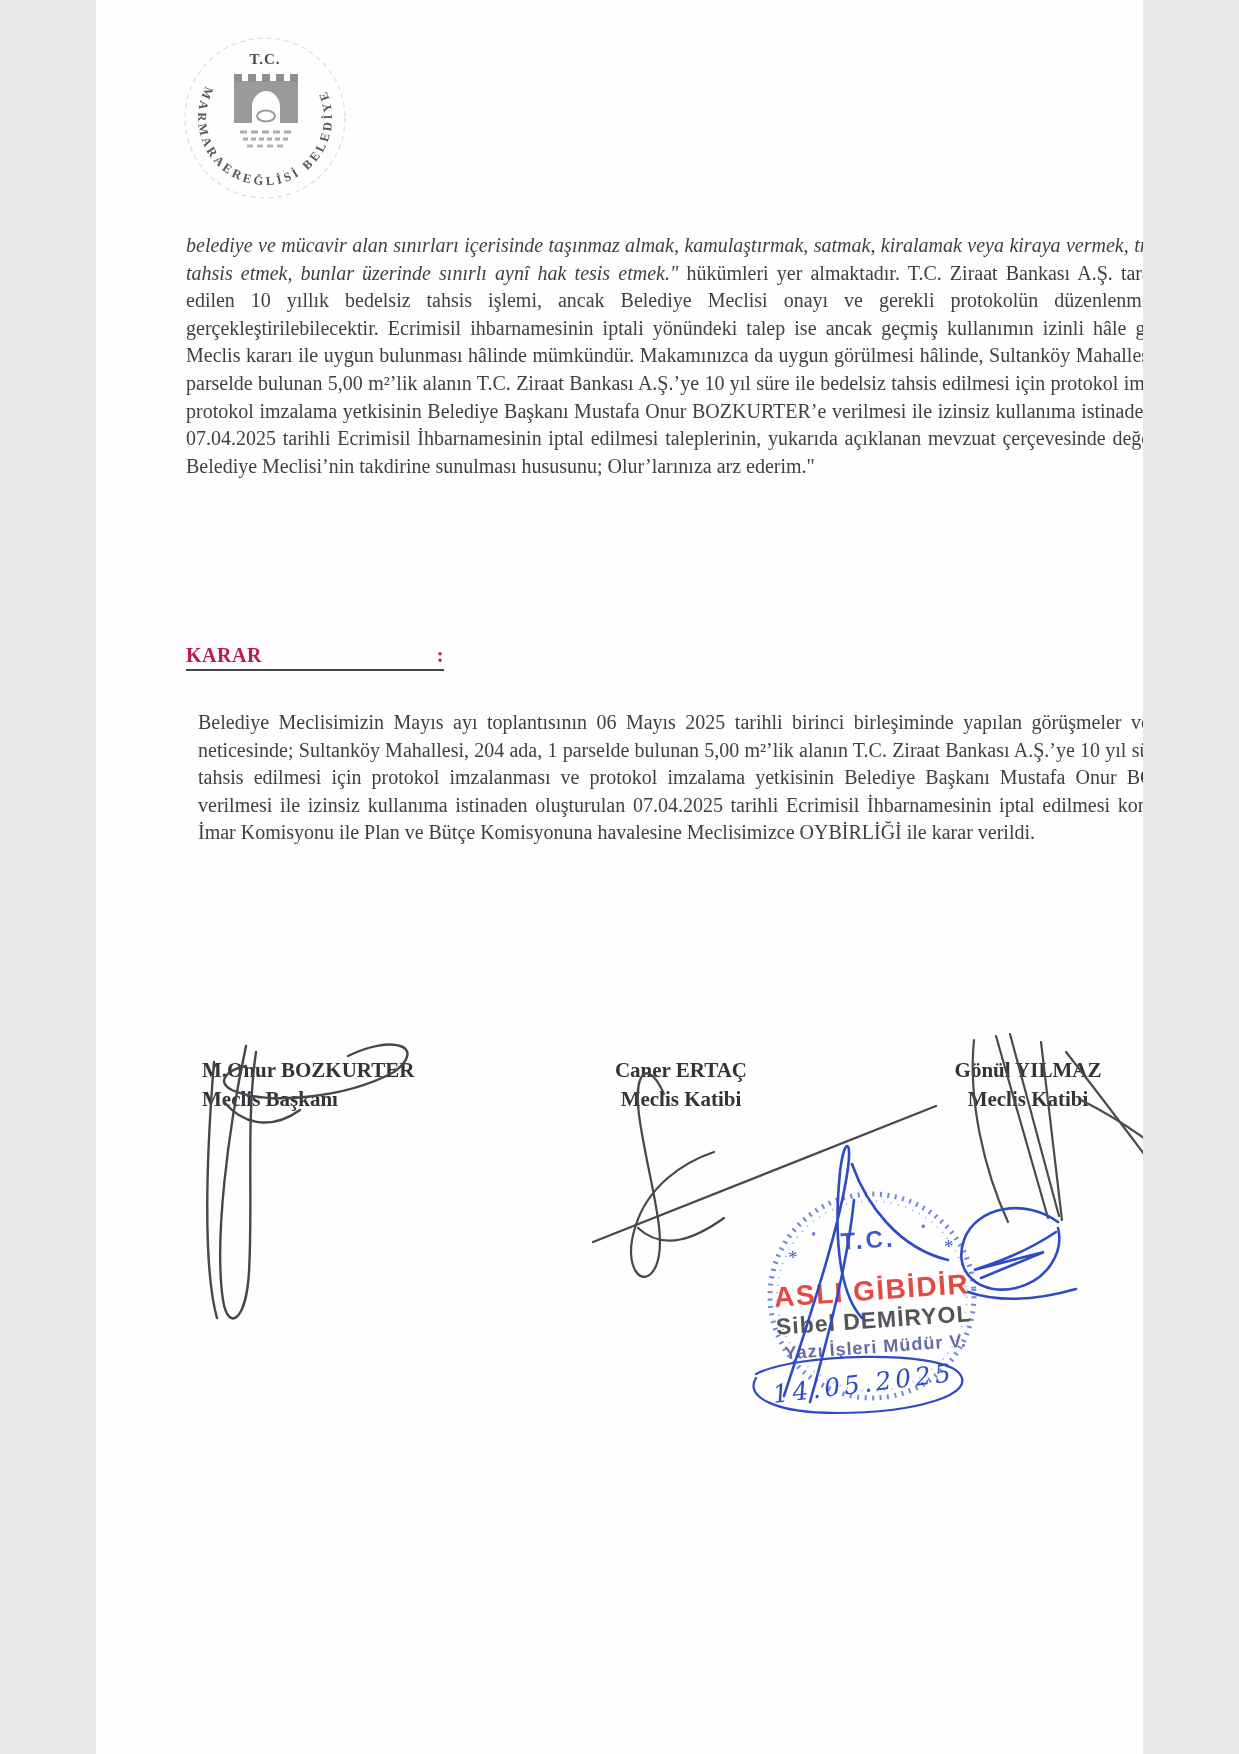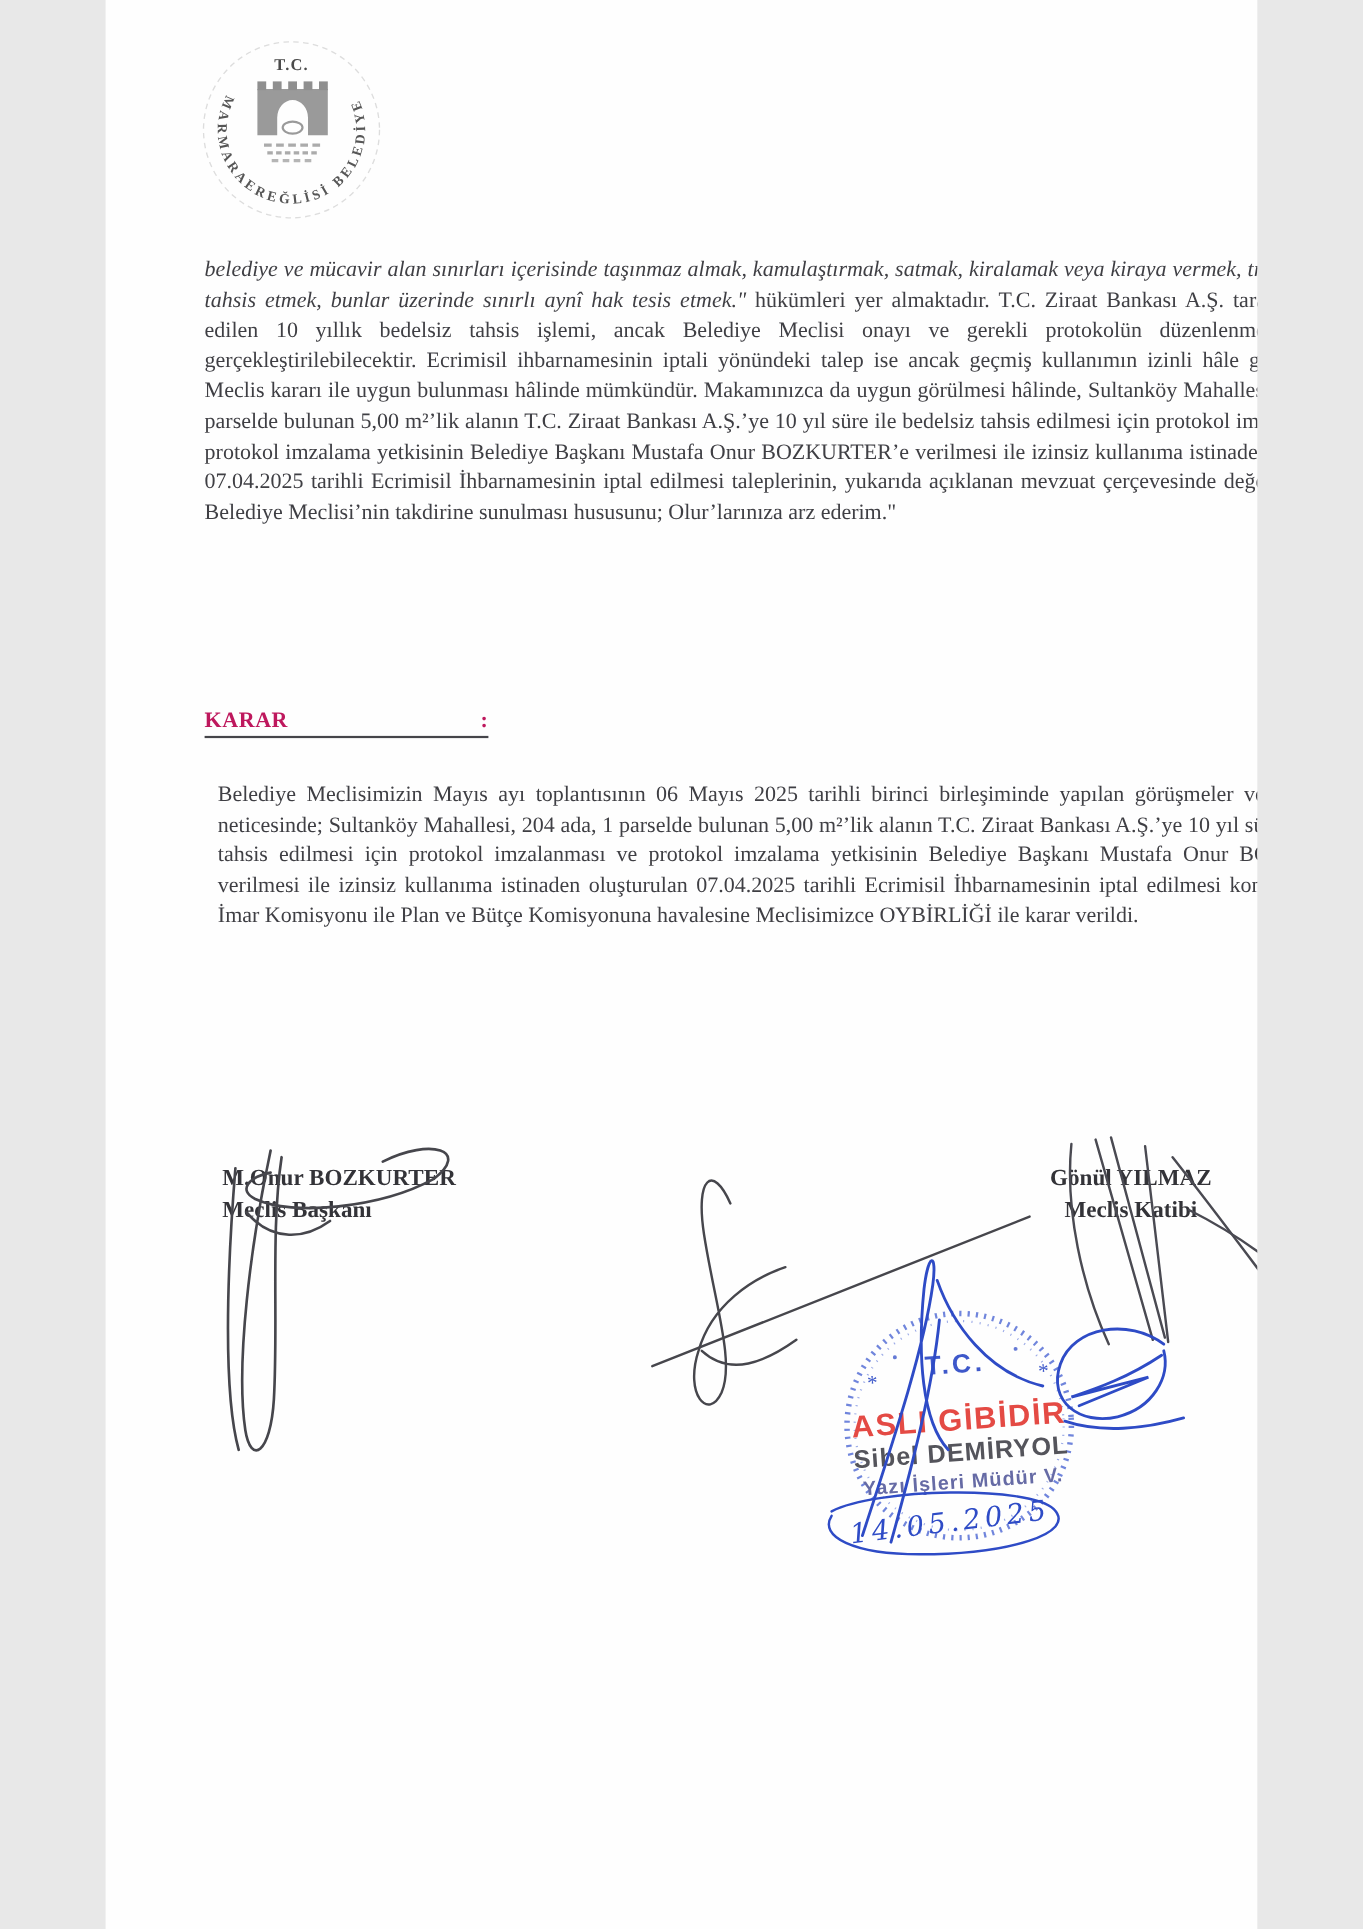--- a/index.html
+++ b/index.html
@@ -64,20 +64,24 @@
     <span>KARAR</span>
     <span>:</span>
   </div>
 
   <p class="karar-text">Belediye Meclisimizin Mayıs ayı toplantısının 06 Mayıs 2025 tarihli birinci birleşiminde yapılan görüşmeler ve açık oylama neticesinde; Sultanköy Mahallesi, 204 ada, 1 parselde bulunan 5,00 m²’lik alanın T.C. Ziraat Bankası A.Ş.’ye 10 yıl süre ile bedelsiz tahsis edilmesi için protokol imzalanması ve protokol imzalama yetkisinin Belediye Başkanı Mustafa Onur BOZKURTER’e verilmesi ile izinsiz kullanıma istinaden oluşturulan 07.04.2025 tarihli Ecrimisil İhbarnamesinin iptal edilmesi konulu gündemin İmar Komisyonu ile Plan ve Bütçe Komisyonuna havalesine Meclisimizce OYBİRLİĞİ ile karar verildi.</p>
 
   <div class="sig sig-left">
     <div>M.Onur BOZKURTER</div>
     <div>Meclis Başkanı</div>
   </div>
+  <div class="sig sig-mid">
+    <div>Caner ERTAÇ</div>
+    <div>Meclis Katibi</div>
+  </div>
   <div class="sig sig-right">
     <div>Gönül YILMAZ</div>
     <div>Meclis Katibi</div>
   </div>
 
   <svg class="overlay" width="1239" height="1754" viewBox="0 0 1239 1754">
 
     <g fill="none" stroke="#46464c" stroke-width="2.4" stroke-linecap="round">
       <path d="M 150,1046 C 132,1130 118,1240 127,1300 C 132,1332 150,1322 153,1272 C 157,1200 150,1118 160,1052"></path>
       <path d="M 118,1062 C 110,1160 107,1268 121,1318"></path>

